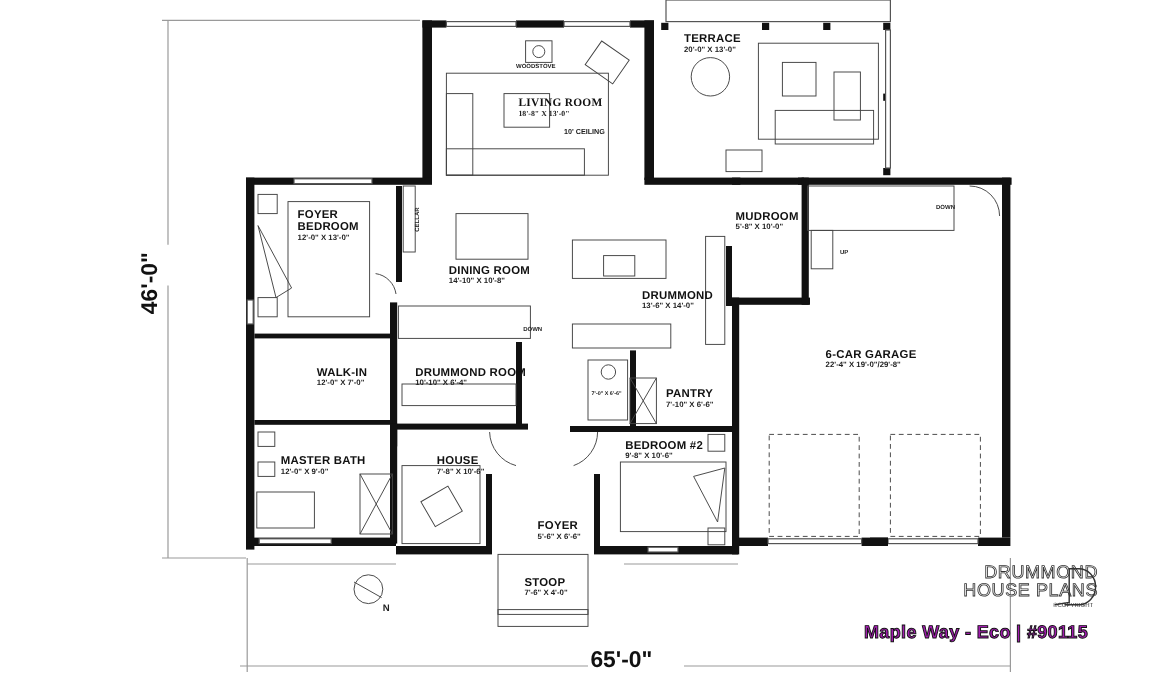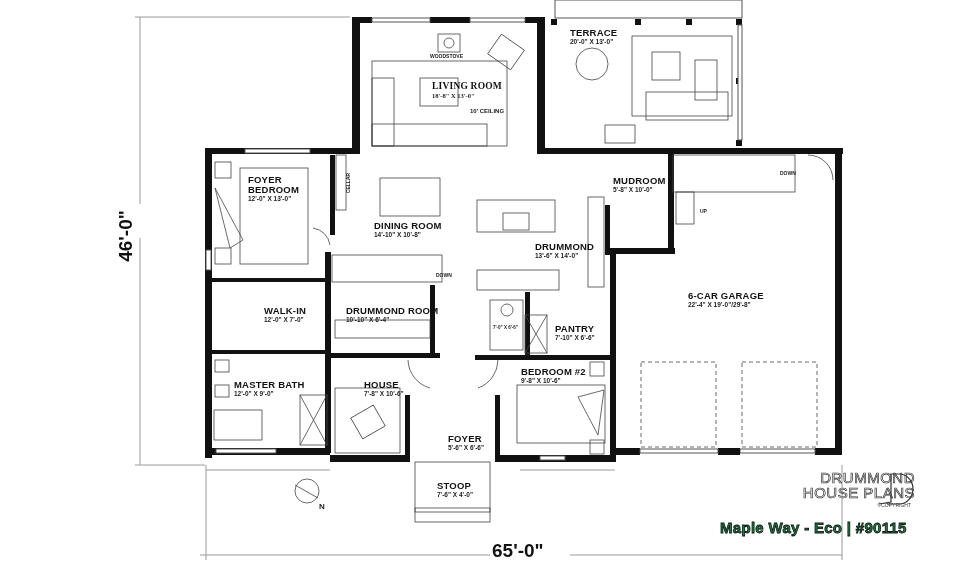--- a/index.html
+++ b/index.html
@@ -7,21 +7,21 @@
   #plan{position:absolute;left:0;top:0;width:960px;height:569px;}
   .lbl{position:absolute;text-align:left;font-family:"Liberation Sans",sans-serif;font-weight:bold;color:#111;line-height:1.05;white-space:nowrap;}
   .lbl .n{display:block;font-size:9.5px;letter-spacing:0.2px;}
   .lbl .d{display:block;font-size:6.5px;font-weight:bold;color:#222;margin-top:1px;}
   .dim{position:absolute;font-weight:bold;font-size:19px;color:#111;}
   .dim-v{transform:rotate(-90deg);transform-origin:center;}
   .tiny{position:absolute;font-size:5px;font-weight:bold;color:#222;}
   .brand{position:absolute;right:45px;top:470px;text-align:right;color:#fff;}
   .brand .l1,.brand .l2{display:block;font-size:15px;line-height:15px;letter-spacing:0.5px;color:#fff;-webkit-text-stroke:0.7px #333;font-family:"Liberation Sans",sans-serif;}
   .brand .cp{display:block;font-size:5px;color:#333;margin-top:2px;margin-right:4px;}
-  .title{position:absolute;left:720px;top:519px;font-size:15px;font-weight:bold;color:#15803d;-webkit-text-stroke:0.8px #111;letter-spacing:0.3px;}
+  .title{position:absolute;left:720px;top:519px;font-size:15px;font-weight:bold;color:#a21caf;-webkit-text-stroke:0.8px #111;letter-spacing:0.3px;}
 </style>
 </head>
 <body>
 
 <svg id="plan" viewBox="0 0 960 569" xmlns="http://www.w3.org/2000/svg">
 
   <g stroke="#9a9a9a" stroke-width="1" fill="none">
     <line x1="135" y1="17" x2="350" y2="17"></line>
     <line x1="140" y1="17" x2="140" y2="204"></line>
     <line x1="140" y1="238" x2="140" y2="465"></line>

